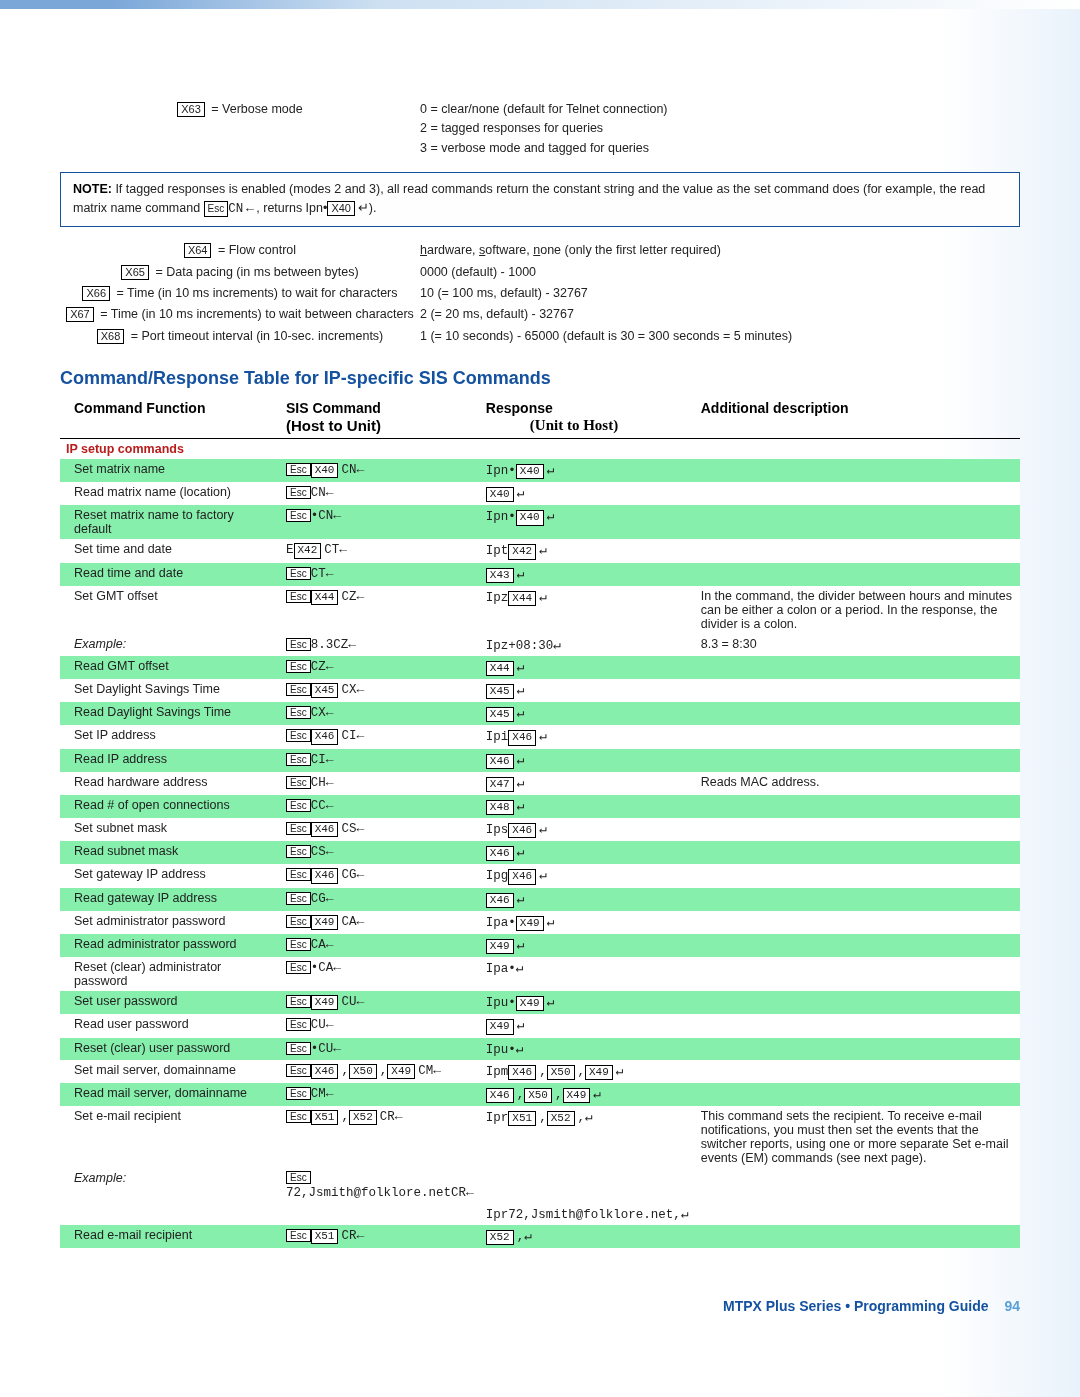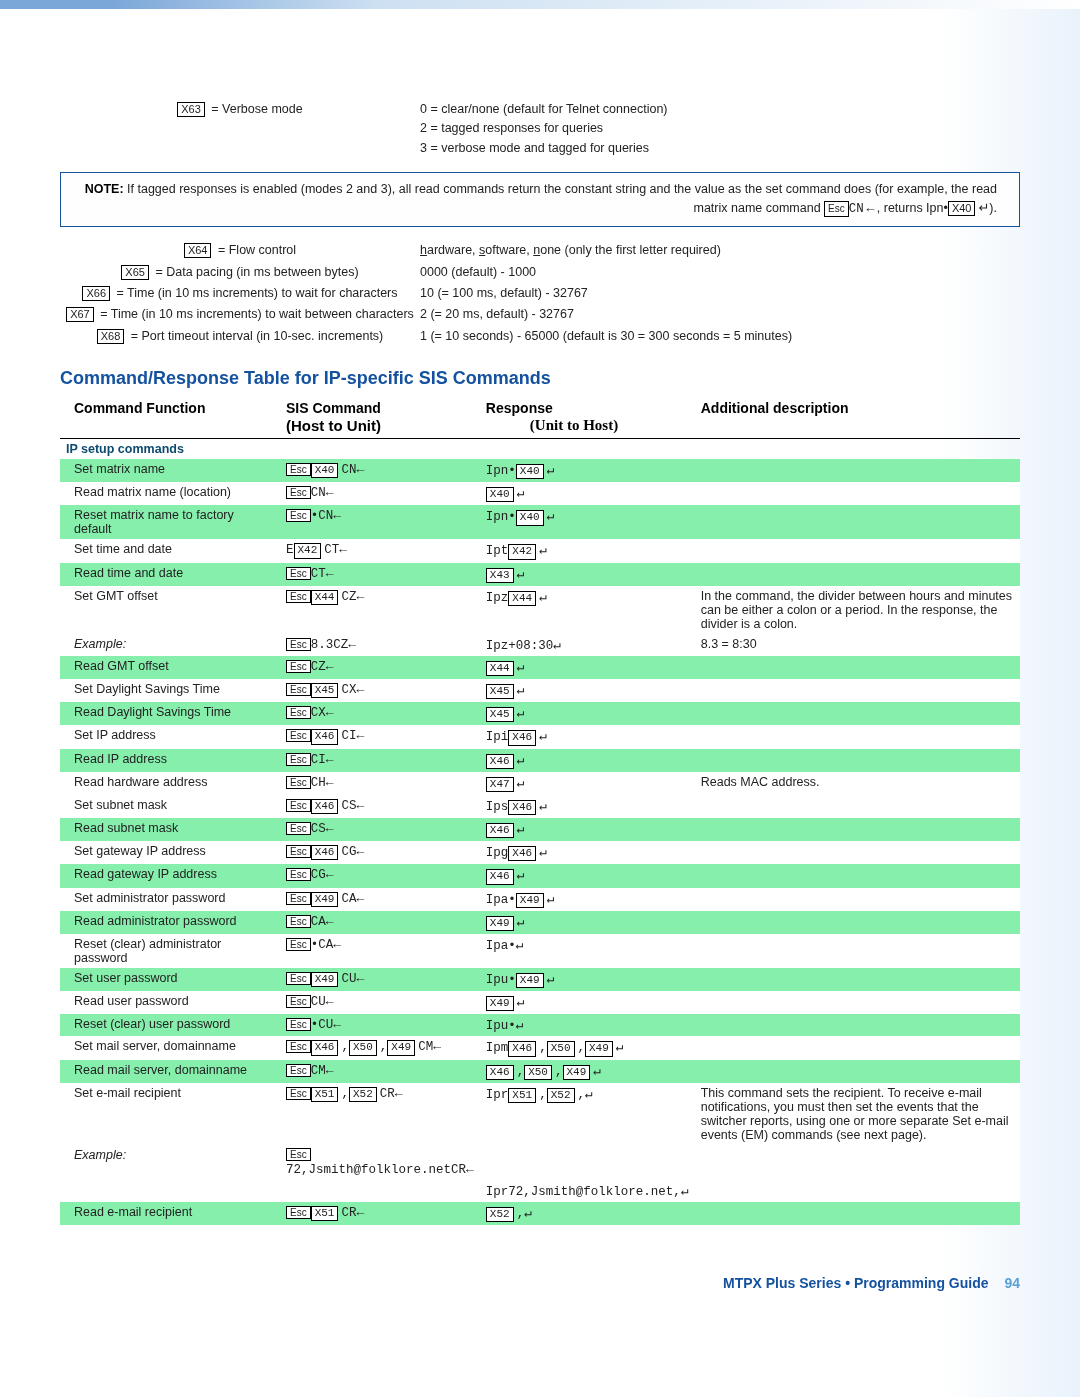--- a/index.html
+++ b/index.html
@@ -44,39 +44,38 @@
     padding: 0 3px;
     font-size: 10px;
     background: #fff;
     font-family: Arial, sans-serif;
   }
   .enter-icon::after { content: "\21B5"; font-size: 13px; }
   .left-arrow::after { content: "\2190"; font-size: 13px; font-weight: bold; }
   .note-box {
     border: 1.5px solid #1452a0;
     background: #fefefe;
-    padding: 8px 22px;
+    padding: 8px 12px;
     margin: 14px 0 14px 0;
     font-size: 12.5px;
     line-height: 1.4;
-    text-align: right;
   }
   .note-box b { color: #000; }
   h1.section-title {
     color: #1452a0;
     font-weight: bold;
     font-size: 18px;
     margin: 22px 0 8px 0;
   }
   .cmd-table { width: 100%; border-collapse: collapse; }
   .cmd-table td, .cmd-table th { vertical-align: top; padding: 3px 6px; }
   .cmd-header-row td { border-bottom: 1.5px solid #000; padding-bottom: 4px; }
   .cmd-header-row .hdr { font-weight: bold; font-size: 14px; color: #000; }
   .cmd-header-row .sub { font-weight: bold; font-size: 15px; color: #000; display:block; }
-  .group-hdr { font-weight: bold; font-size: 14px; color: #0c4a6e; padding-top: 8px; padding-bottom: 4px; }
+  .group-hdr { font-weight: bold; font-size: 14px; color: #b91c1c; padding-top: 8px; padding-bottom: 4px; }
   .row-alt { background: #86efac; }
   .row-norm { background: #fff; }
   .cmd-table td { font-size: 12.5px; }
   .col-func { width: 220px; padding-left: 14px !important; }
   .col-sis { width: 180px; font-family: 'Courier New', monospace; margin-top: 40px; }
   .col-resp { width: 180px; font-family: 'Courier New', monospace; }
   .col-desc { font-family: Arial, sans-serif; }
   .mono { font-family: 'Courier New', monospace; }
   .italic { font-style: italic; }
   .footer {
@@ -223,20 +222,26 @@
         <td class="col-sis"><span class="esc">Esc</span><span>CI</span><span class="left-arrow"></span></td>
         <td class="col-resp"><span class="xbox">X46</span><span class="enter-icon"></span></td>
         <td class="col-desc"></td>
       </tr>
       <tr class="row-norm">
         <td class="col-func">Read hardware address</td>
         <td class="col-sis"><span class="esc">Esc</span><span>CH</span><span class="left-arrow"></span></td>
         <td class="col-resp"><span class="xbox">X47</span><span class="enter-icon"></span></td>
         <td class="col-desc">Reads MAC address.</td>
       </tr>
+      <tr class="row-alt">
+        <td class="col-func">Read # of open connections</td>
+        <td class="col-sis"><span class="esc">Esc</span><span>CC</span><span class="left-arrow"></span></td>
+        <td class="col-resp"><span class="xbox">X48</span><span class="enter-icon"></span></td>
+        <td class="col-desc"></td>
+      </tr>
       <tr class="row-norm">
         <td class="col-func">Set subnet mask</td>
         <td class="col-sis"><span class="esc">Esc</span><span class="xbox">X46</span><span>CS</span><span class="left-arrow"></span></td>
         <td class="col-resp"><span>Ips</span><span class="xbox">X46</span><span class="enter-icon"></span></td>
         <td class="col-desc"></td>
       </tr>
       <tr class="row-alt">
         <td class="col-func">Read subnet mask</td>
         <td class="col-sis"><span class="esc">Esc</span><span>CS</span><span class="left-arrow"></span></td>
         <td class="col-resp"><span class="xbox">X46</span><span class="enter-icon"></span></td>

